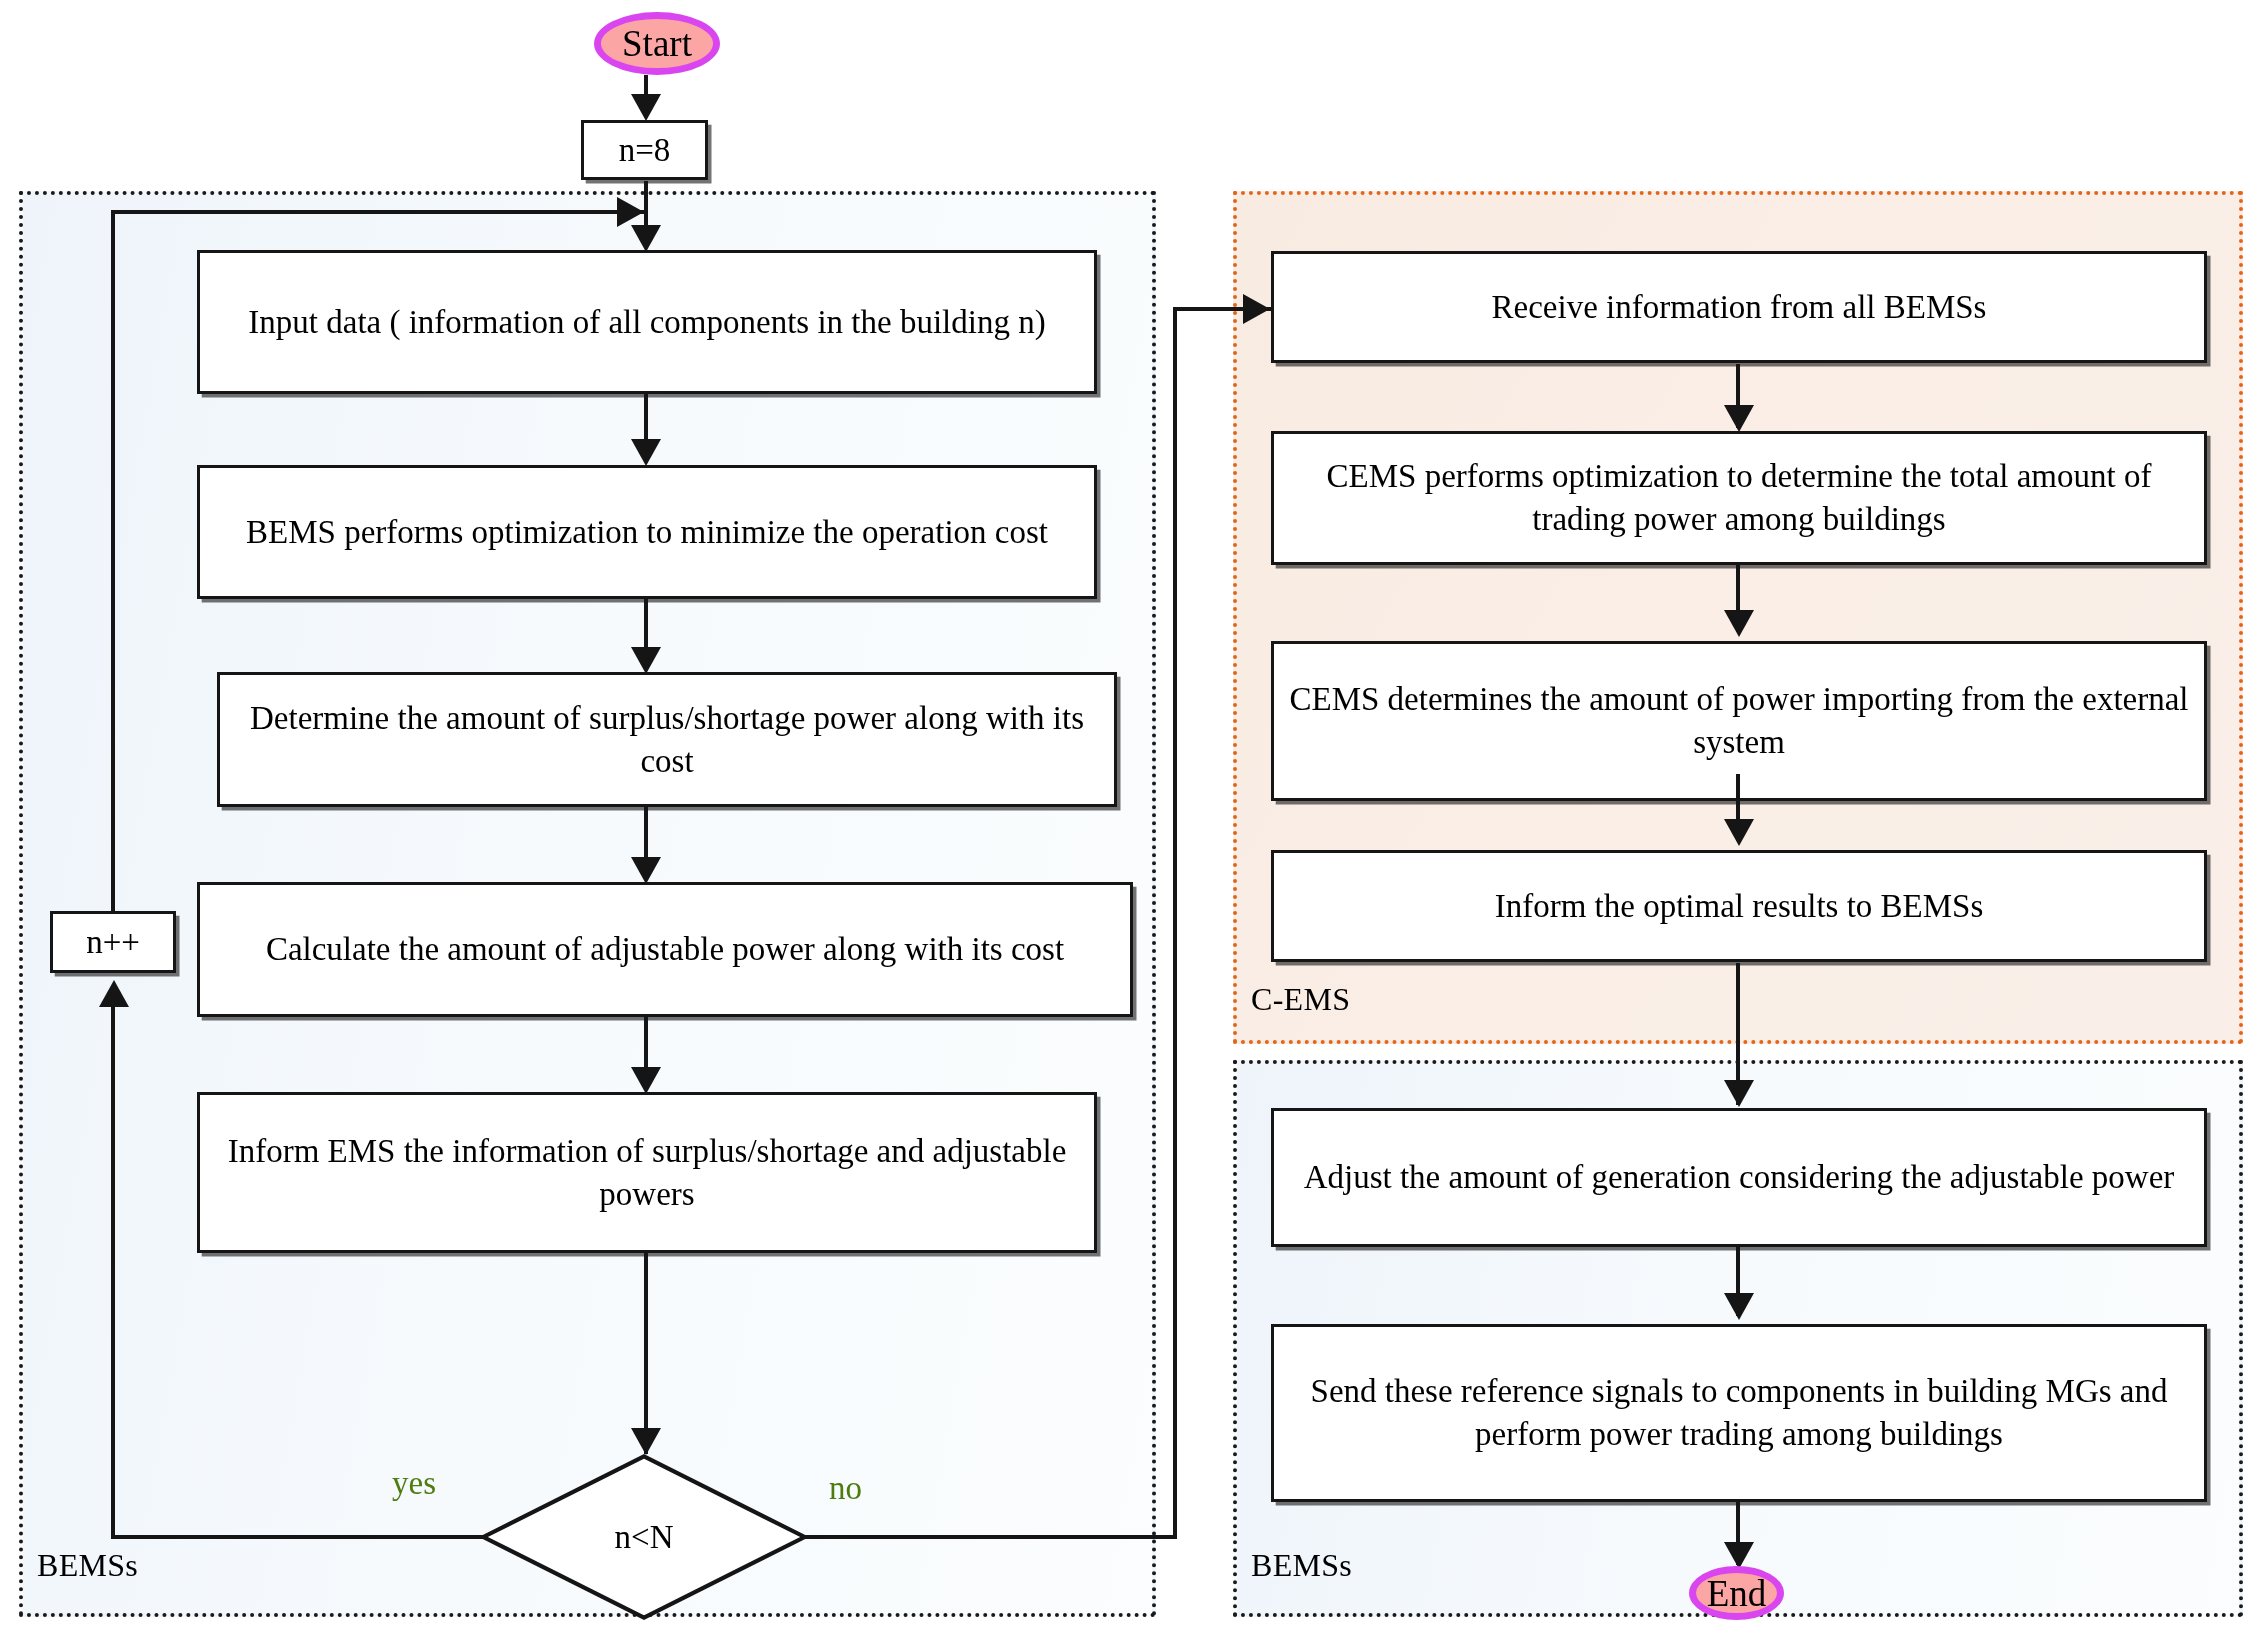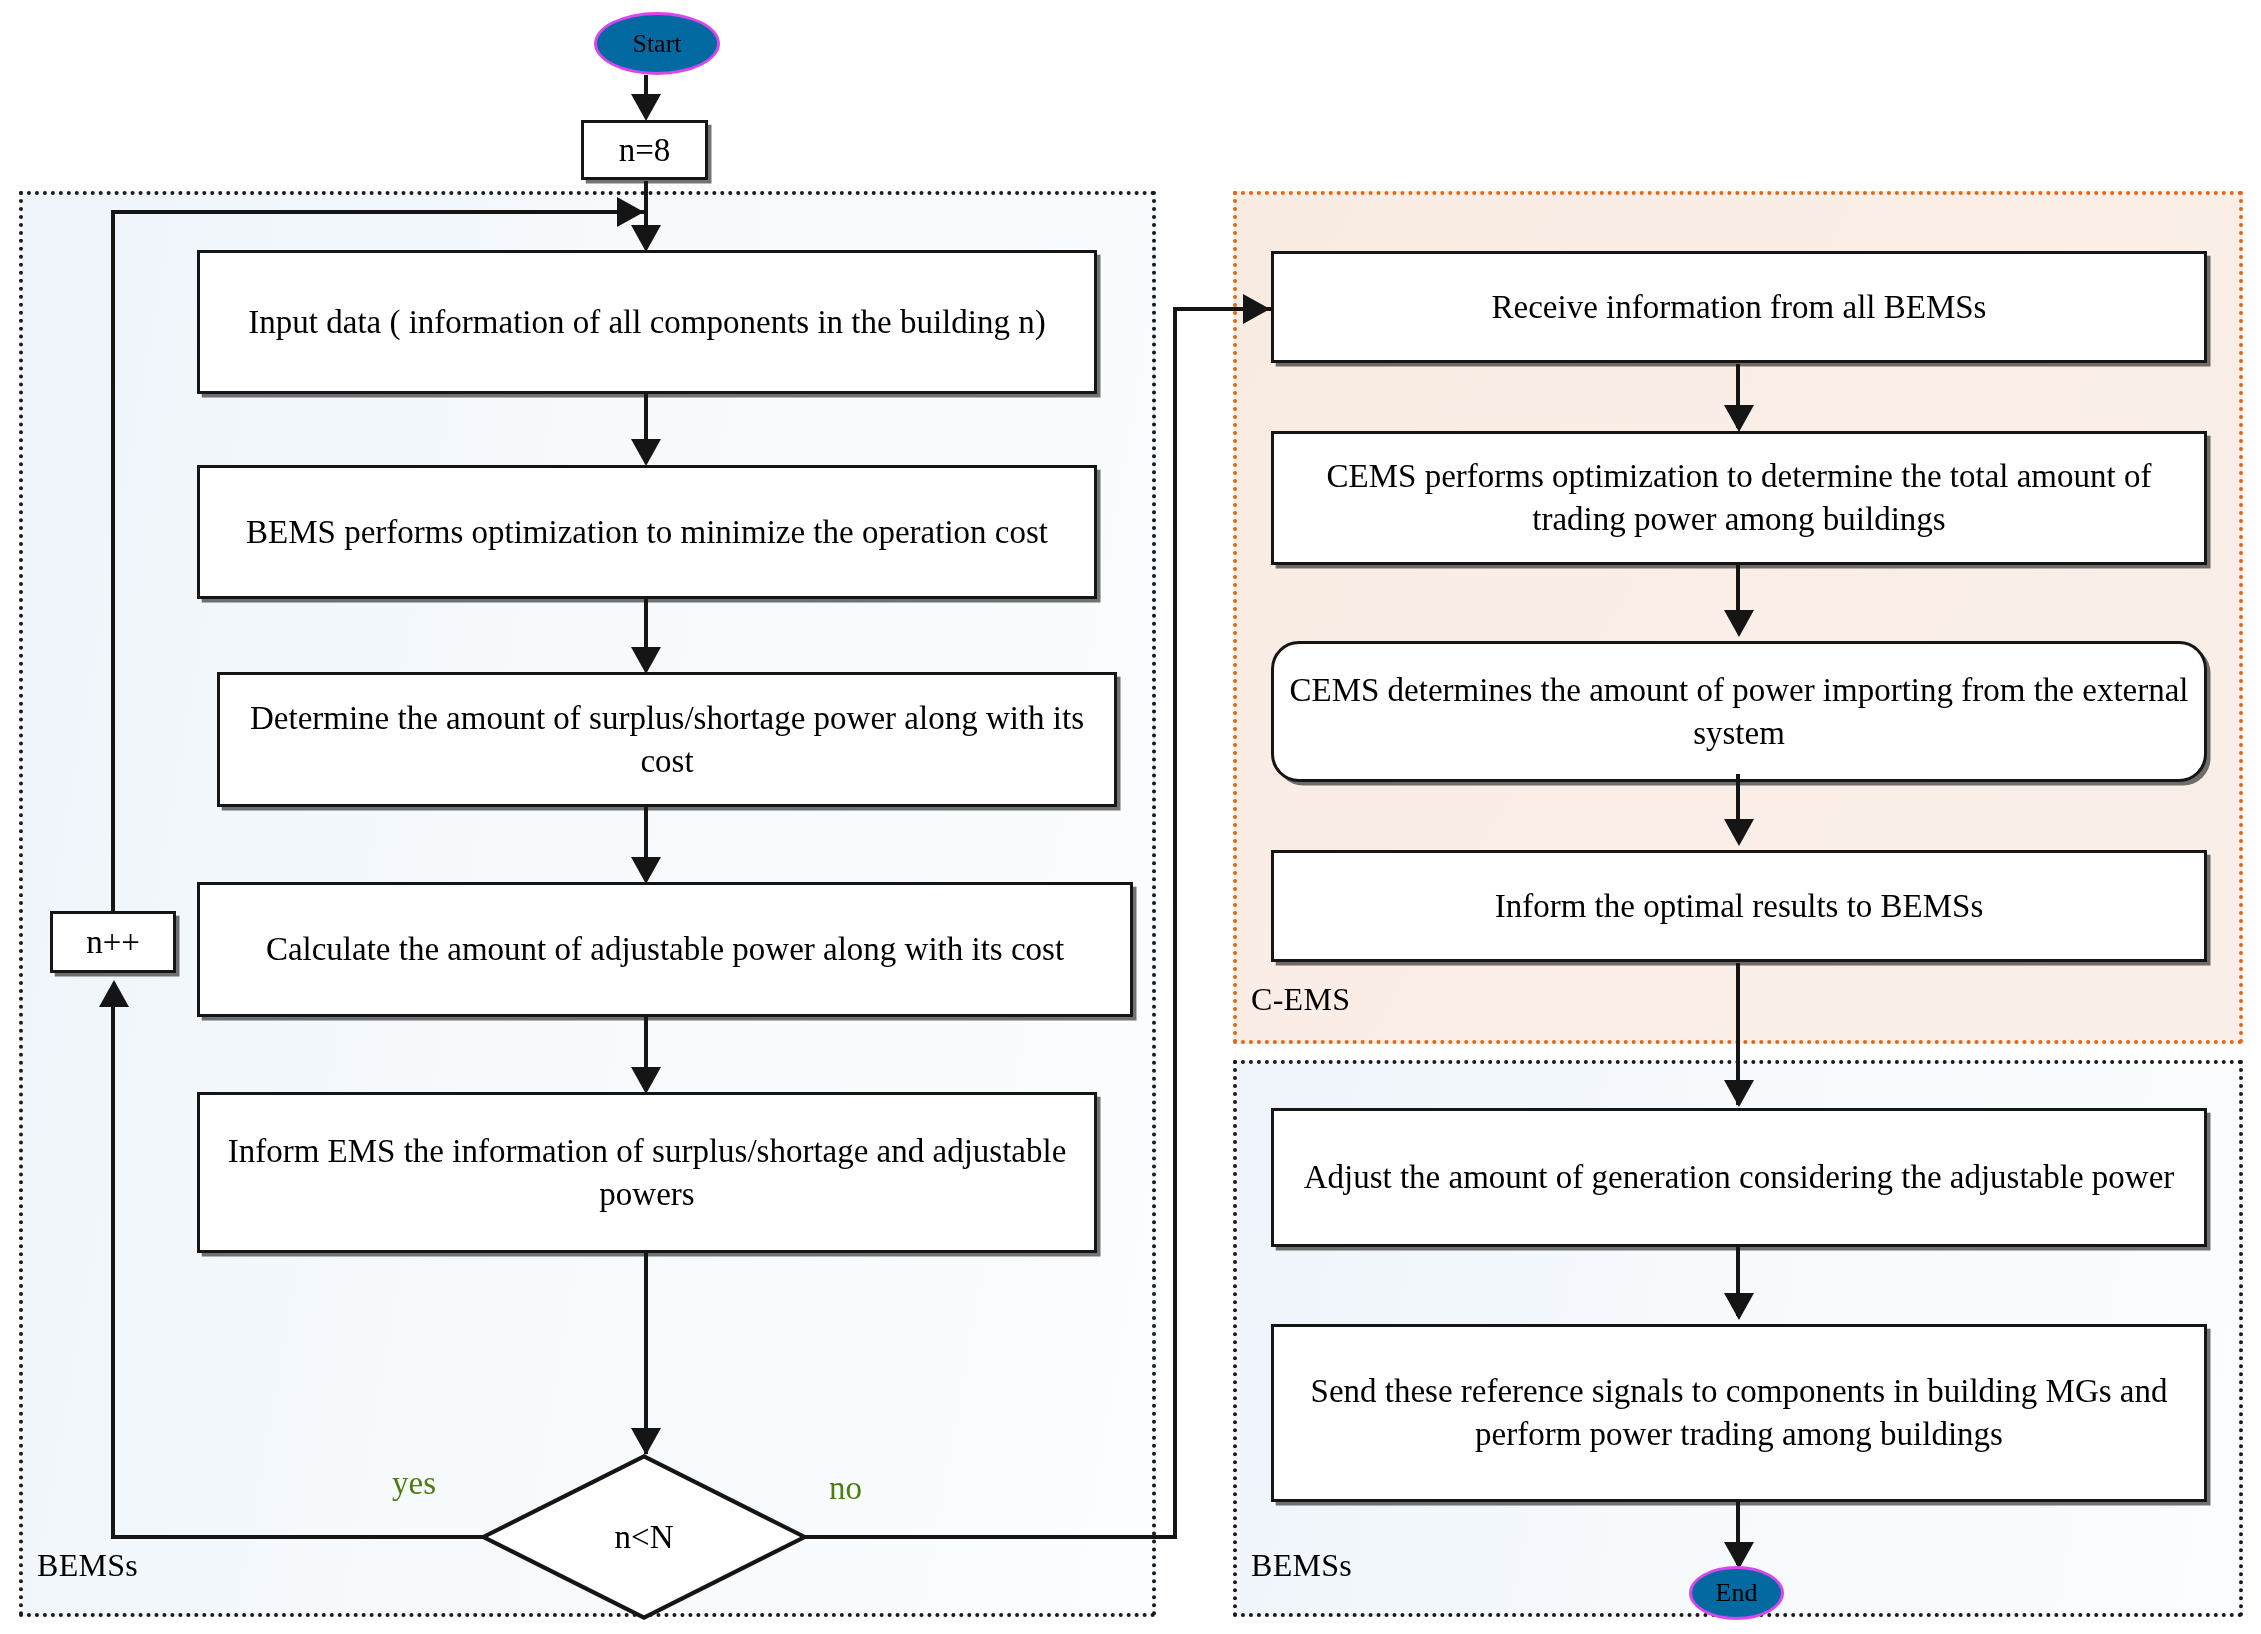--- a/index.html
+++ b/index.html
@@ -53,25 +53,25 @@
     color:#000;
     font-size:33px;
     line-height:1.30;
     padding:6px 15.4px;
   }
   .node.small{font-size:33px;padding:2.4px 6px;}
   
   .terminator{
     position:absolute;
     box-sizing:border-box;
-    background:#0369a1;
-    border:3px solid #d946ef;
+    background:#fca5a5;
+    border:7px solid #d946ef;
     border-radius:50%;
     display:flex;align-items:center;justify-content:center;
-    font-size:26px;color:#000;
+    font-size:37px;color:#000;
   }
   
   .diamond-wrap{position:absolute;}
   .diamond-wrap svg{display:block;overflow:visible;}
   .diamond-label{
     position:absolute;left:0;top:0;width:100%;height:100%;
     display:flex;align-items:center;justify-content:center;
     font-size:33px;color:#000;pointer-events:none;
   }
   
@@ -174,21 +174,21 @@
   <div class="node" style="left:1271px;top:251px;width:936px;height:112px;">Receive information from all BEMSs</div>
 
   <div class="edge v" style="left:1736px;top:364px;height:64px;"></div>
   <div class="arrowhead arrow-down" style="left:1724px;top:405px;"></div>
 
   <div class="node" style="left:1271px;top:431px;width:936px;height:134px;">CEMS performs optimization to determine the total amount of trading power among buildings</div>
 
   <div class="edge v" style="left:1736px;top:565px;height:67px;"></div>
   <div class="arrowhead arrow-down" style="left:1724px;top:610px;"></div>
 
-  <div class="node" style="left:1271px;top:641px;width:936px;height:141px;border-radius:28px;">CEMS determines the amount of power importing from the external system</div>
+  <div class="node" style="left:1271px;top:641px;width:936px;height:160px;">CEMS determines the amount of power importing from the external system</div>
 
   <div class="edge v" style="left:1736px;top:774px;height:67px;"></div>
   <div class="arrowhead arrow-down" style="left:1724px;top:819px;"></div>
 
   <div class="node" style="left:1271px;top:850px;width:936px;height:112px;">Inform the optimal results to BEMSs</div>
 
   <div class="edge v" style="left:1736px;top:963px;height:142px;"></div>
   <div class="arrowhead arrow-down" style="left:1724px;top:1080px;"></div>
 
   <div class="node" style="left:1271px;top:1108px;width:936px;height:139px;">Adjust the amount of generation considering the adjustable power</div>

